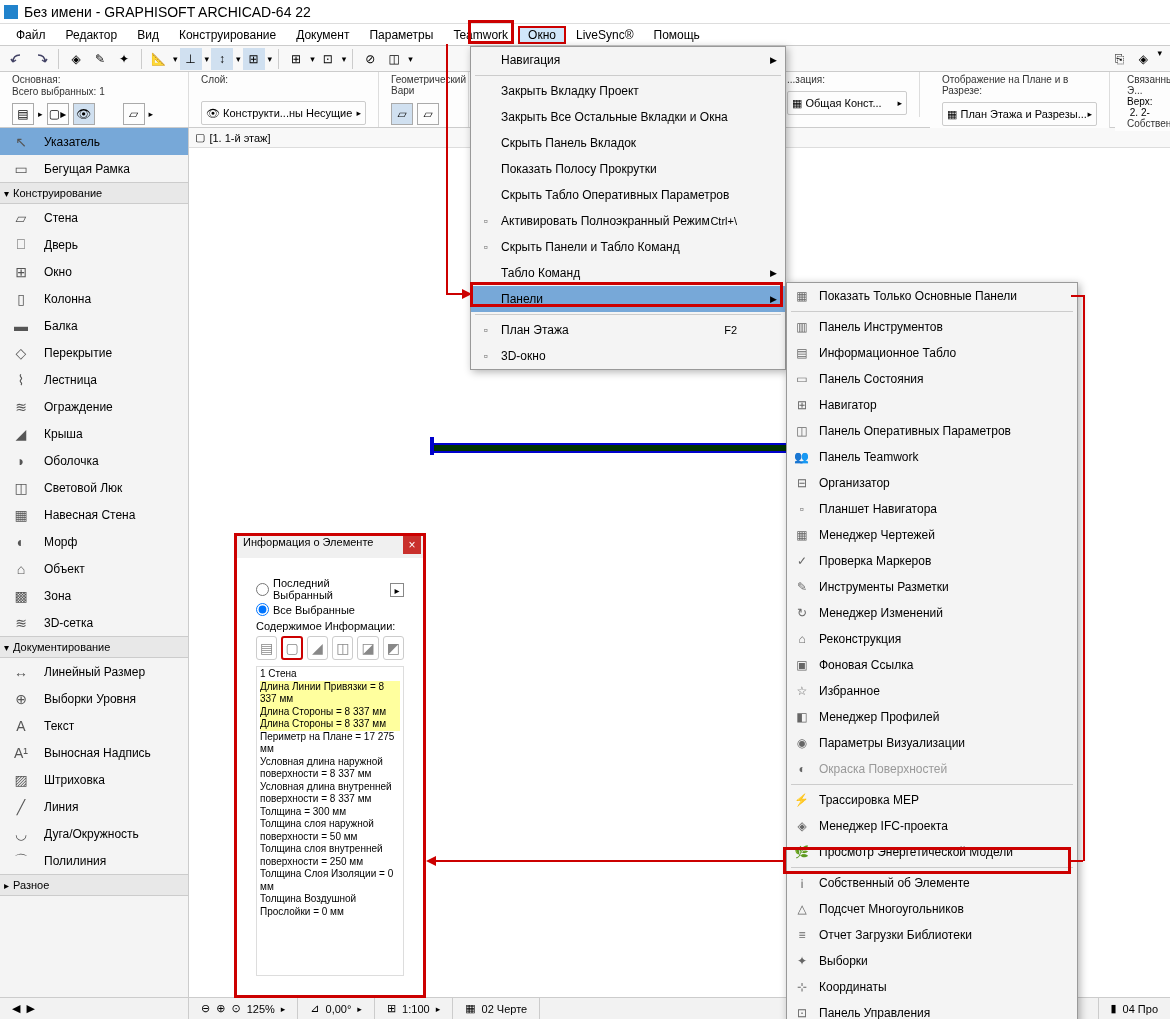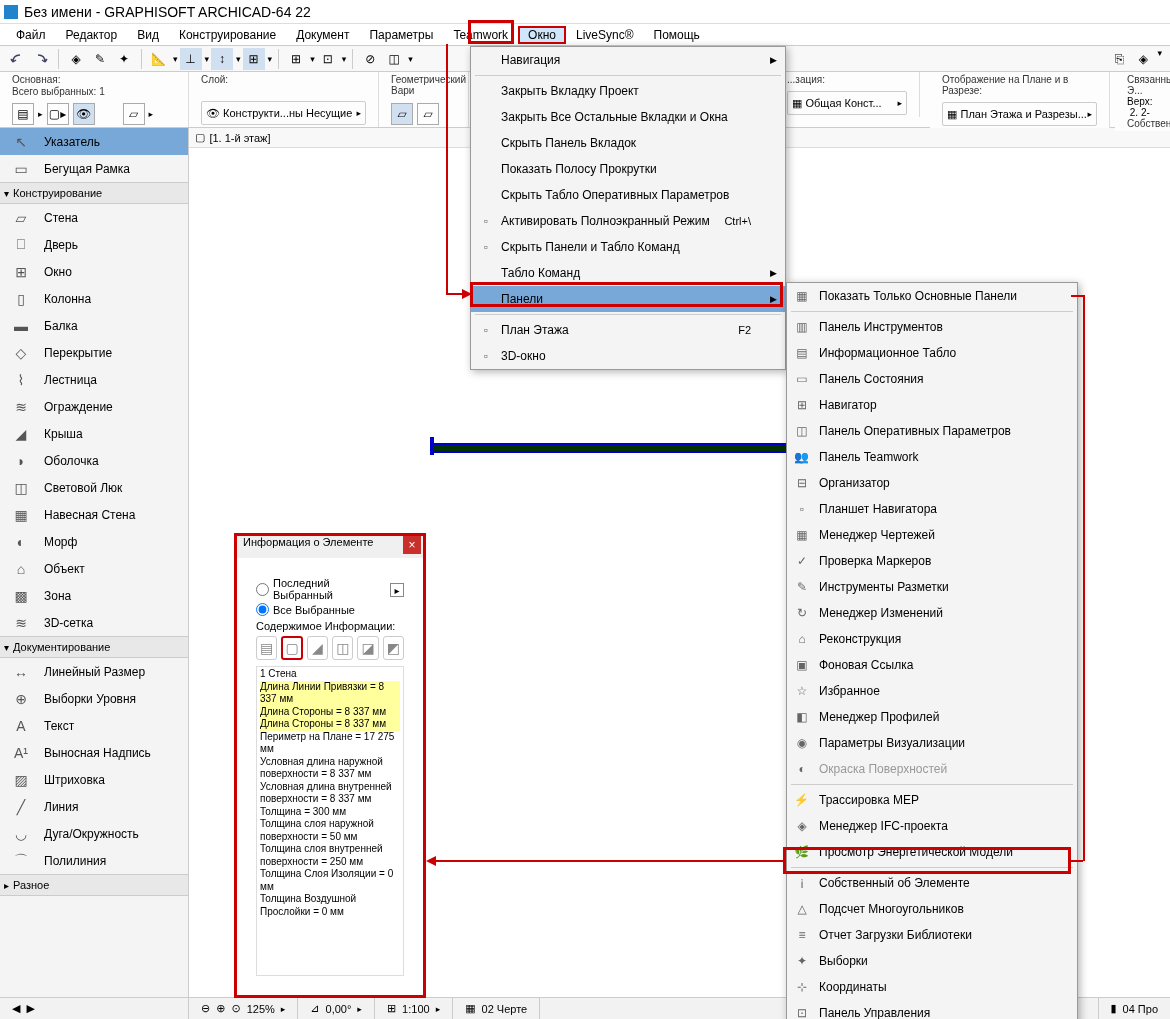--- a/index.html
+++ b/index.html
@@ -59,21 +59,21 @@
   .ei-ic.hl { border: 2px solid #c00; }
   .ei-list { background: #fff; border: 1px solid #ddd; height: 310px; overflow: auto; font-size: 10px; padding: 1px 3px; }
   .ei-list div { line-height: 1.25; }
   .hl-yel { background: #ffff9e; }
   
   
   .dd-menu { position: absolute; left: 470px; top: 46px; width: 316px; background: #f4f4f4; border: 1px solid #999; box-shadow: 2px 2px 8px rgba(0,0,0,0.3); z-index: 10; }
   .dd-row { height: 26px; display: flex; align-items: center; padding-left: 30px; position: relative; font-size: 12px; }
   .dd-row.sel { background: #77a8d8; text-align: right; }
   .dd-row .sub-arrow { position: absolute; right: 8px; font-size: 9px; }
-  .dd-row .sc { position: absolute; right: 34px; font-size: 11px; }
+  .dd-row .sc { position: absolute; right: 48px; font-size: 11px; }
   .dd-sep { height: 1px; background: #ccc; margin: 2px 4px; }
   .dd-icon { position: absolute; left: 6px; width: 18px; height: 18px; display: flex; align-items: center; justify-content: center; color: #666; font-size: 12px; }
   
   
   .dd-sub { position: absolute; left: 786px; top: 282px; width: 292px; background: #f4f4f4; border: 1px solid #999; box-shadow: 2px 2px 8px rgba(0,0,0,0.3); z-index: 10; }
   .dd-sub .dd-row { padding-left: 32px; }
   .dd-sub .dd-icon { left: 6px; }
   .dd-row.greyed { color: #999; }
   
   

